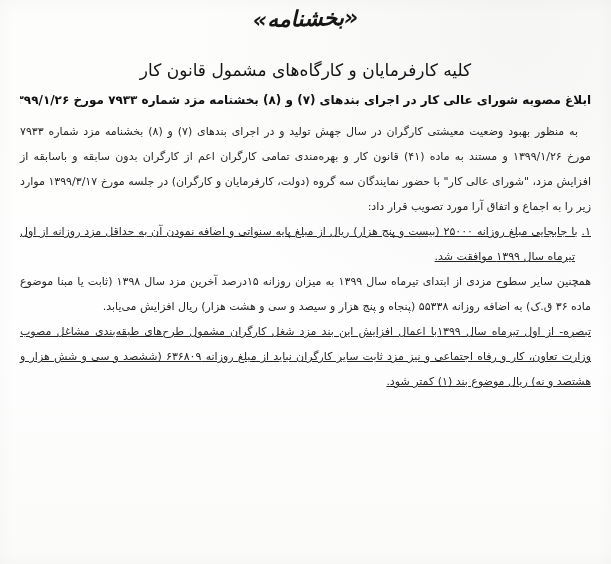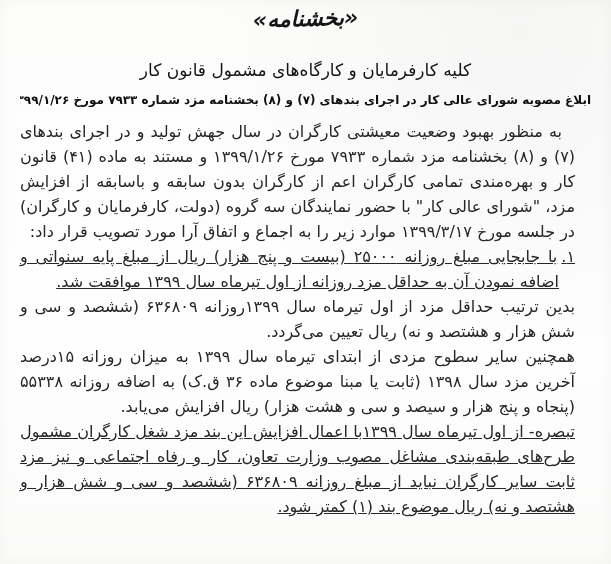--- a/index.html
+++ b/index.html
@@ -42,22 +42,22 @@
     margin: 13px 20px 0 20px;
     font-weight: bold;
     font-size: 12px;
     color: #101010;
     text-align: justify;
     text-align-last: justify;
     white-space: nowrap;
     overflow: hidden;
   }
   .body {
-    margin: 12px 36px 0 20px;
-    font-size: 16px;
+    margin: 12px 20px 0 20px;
+    font-size: 11px;
     line-height: 25px;
     text-align: justify;
     color: #262626;
   }
   .body p { margin: 0; }
   .intro { text-indent: 13px; }
   .clause {
     margin-top: 8px;
     padding-right: 16px;
     text-indent: -16px;
@@ -77,21 +77,20 @@
   <div class="addressee">کلیه کارفرمایان و کارگاه‌های مشمول قانون کار</div>
 
   <div class="headline">ابلاغ مصوبه شورای عالی کار در اجرای بندهای (۷) و (۸) بخشنامه مزد شماره ۷۹۳۳ مورخ ۱۳۹۹/۱/۲۶</div>
 
   <main class="body">
 
     <p class="intro">به منظور بهبود وضعیت معیشتی کارگران در سال جهش تولید و در اجرای بندهای (۷) و (۸) بخشنامه مزد شماره ۷۹۳۳ مورخ ۱۳۹۹/۱/۲۶ و مستند به ماده (۴۱) قانون کار و بهره‌مندی تمامی کارگران اعم از کارگران بدون سابقه و باسابقه از افزایش مزد، "شورای عالی کار" با حضور نمایندگان سه گروه (دولت، کارفرمایان و کارگران) در جلسه مورخ ۱۳۹۹/۳/۱۷ موارد زیر را به اجماع و اتفاق آرا مورد تصویب قرار داد:</p>
 
     <p class="clause"><span class="num">۱.</span><span>با جابجایی مبلغ روزانه ۲۵۰۰۰ (بیست و پنج هزار) ریال از مبلغ پایه سنواتی و اضافه نمودن آن به حداقل مزد روزانه از اول تیرماه سال ۱۳۹۹ موافقت شد.</span></p>
 
-    <p class="subp">بدین ترتیب حداقل مزد از اول تیرماه سال ۱۳۹۹روزانه ۶۳۶۸۰۹ (ششصد و سی و شش هزار و هشتصد و نه) ریال تعیین می‌گردد.</p>
 
     <p class="subp">همچنین سایر سطوح مزدی از ابتدای تیرماه سال ۱۳۹۹ به میزان روزانه ۱۵درصد آخرین مزد سال ۱۳۹۸ (ثابت یا مبنا موضوع ماده ۳۶ ق.ک) به اضافه روزانه ۵۵۳۳۸ (پنجاه و پنج هزار و سیصد و سی و هشت هزار) ریال افزایش می‌یابد.</p>
 
     <p class="subp note">تبصره- از اول تیرماه سال ۱۳۹۹با اعمال افزایش این بند مزد شغل کارگران مشمول طرح‌های طبقه‌بندی مشاغل مصوب وزارت تعاون، کار و رفاه اجتماعی و نیز مزد ثابت سایر کارگران نباید از مبلغ روزانه ۶۳۶۸۰۹ (ششصد و سی و شش هزار و هشتصد و نه) ریال موضوع بند (۱) کمتر شود.</p>
 
 
   </main>
 
 </div>
 

